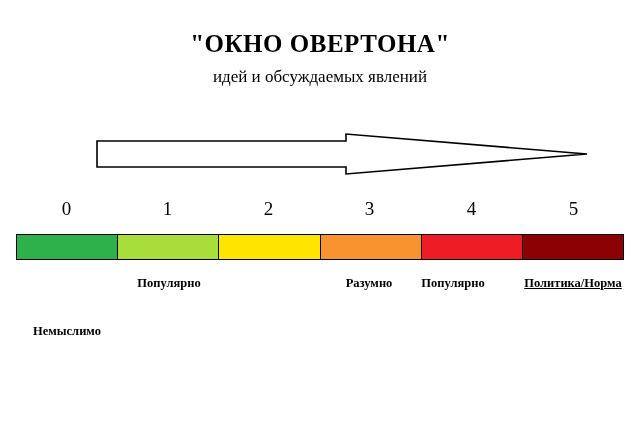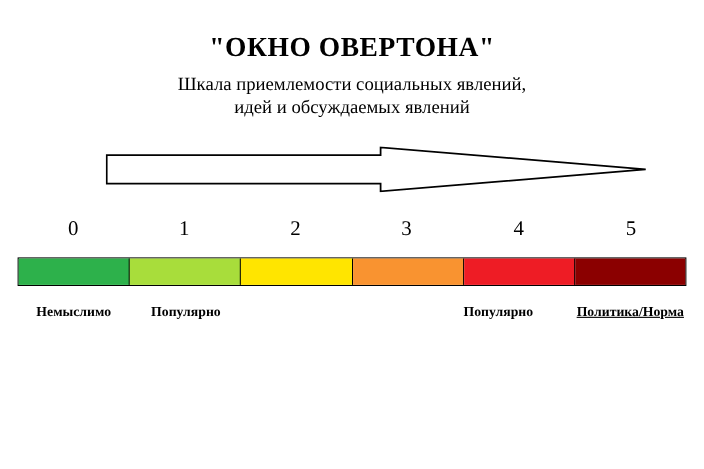--- a/index.html
+++ b/index.html
@@ -101,21 +101,20 @@
     font-weight: bold;
     white-space: nowrap;
   }
 </style>
 </head>
 <body>
 
 <div class="title">"ОКНО ОВЕРТОНА"</div>
 
 <div class="subtitle">
-  <div>Шкала приемлемости социальных явлений,</div>
   <div>идей и обсуждаемых явлений</div>
 </div>
 
 <div class="arrow-wrap">
   <svg width="492" height="42" viewBox="0 0 492 42" xmlns="http://www.w3.org/2000/svg">
     <path d="M1 8 L250 8 L250 1 L491 21 L250 41 L250 34 L1 34 Z" fill="#ffffff" stroke="#000000" stroke-width="1.6" stroke-linejoin="miter"></path>
   </svg>
 </div>
 
 <div class="scale-numbers">
@@ -130,17 +129,18 @@
 <div class="bar">
   <div class="seg" style="background: rgb(45, 177, 75);"></div>
   <div class="seg" style="background: rgb(168, 221, 59);"></div>
   <div class="seg" style="background: rgb(255, 229, 0);"></div>
   <div class="seg" style="background: rgb(249, 147, 48);"></div>
   <div class="seg" style="background: rgb(238, 28, 37);"></div>
   <div class="seg" style="background: rgb(139, 0, 0);"></div>
 </div>
 
 <div class="labels">
-  <div class="lbl" style="left:-14px;">Немыслимо</div>
+  <div class="lbl" style="left:-14px;margin-top:48px;">Немыслимо</div>
   <div class="lbl" style="left:88px;">Популярно</div>
+  <div class="lbl" style="left:288px;">Разумно</div>
   <div class="lbl" style="left:372px;">Популярно</div>
   <div class="lbl" style="left:492px;text-decoration:underline;">Политика/Норма</div>
 </div>
 
 </body></html>

